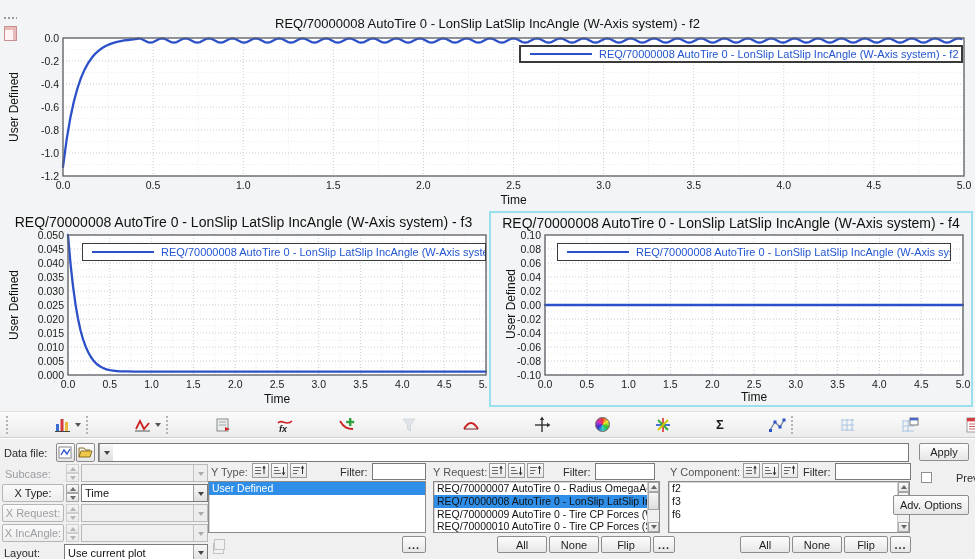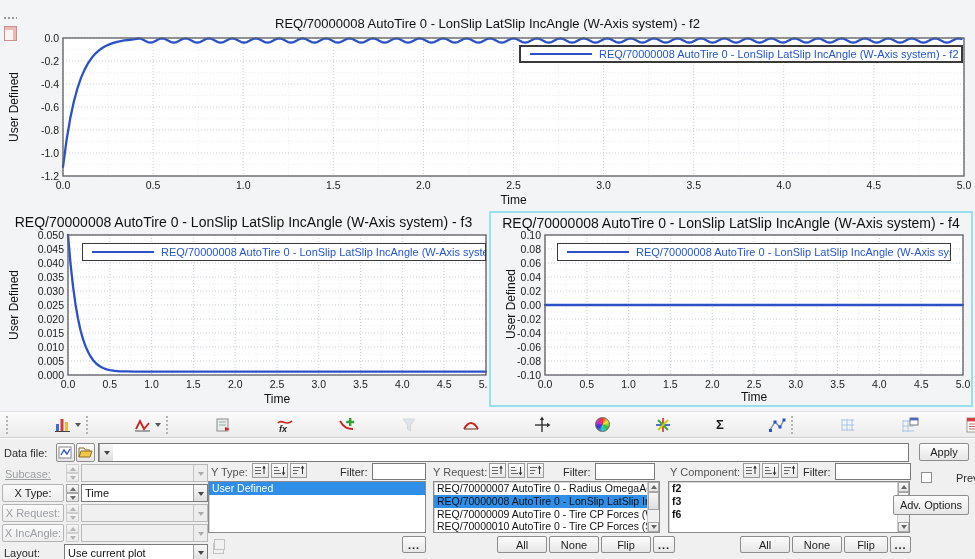--- a/index.html
+++ b/index.html
@@ -544,21 +544,21 @@
       <svg width="15" height="15">
           <polygon points="1,12 3,6 14,6 12,12" fill="#f0c84a" stroke="#8a6d1f"></polygon>
           <path d="M1,12 L1,3 L6,3 L7.5,5 L12,5" fill="none" stroke="#8a6d1f"></path>
         </svg>
     </span>
     <div class="combo" style="left:98px;top:4px;width:811px;height:19px;">
       <span class="arrow"></span>
     </div>
     <span class="btn" style="left:919px;top:4px;width:50px;height:18px;">Apply</span>
 
-    <span class="lbl grey" style="left:5px;top:29px;text-decoration:underline;">Subcase:</span>
+    <span class="lbl grey" style="left:5px;top:29px;">Subcase:</span>
     <span class="spin dis" style="left:66px;top:25px;">
         <span class="up"></span>
         <span class="dn"></span>
       </span>
     <div class="combo off" style="left:81px;top:25px;width:127px;height:18px;">
       <span class="val"></span>
         <span class="arrow"></span>
     </div>
 
     <span class="btn raised-lbl" style="left:2px;top:45px;width:62px;height:18px;">X Type:</span>
@@ -721,21 +721,21 @@
             <line x1="1" y1="2.5" x2="8" y2="2.5"></line>
             <line x1="1" y1="5.5" x2="6.5" y2="5.5"></line>
             <line x1="1" y1="8.5" x2="5" y2="8.5"></line>
           </g>
           <line x1="10.5" y1="1.5" x2="10.5" y2="9" stroke="#333"></line>
           <polygon points="10.5,0.5 8.7,3.5 12.3,3.5" fill="#333"></polygon>
         </svg>
       </span>
     <span class="lbl" style="left:803px;top:27px;">Filter:</span>
     <span class="input" style="left:835px;top:24px;width:76px;"></span>
-    <div class="listbox" style="left:668px;top:42px;width:242px;height:52px;padding-right:12px;font-weight:bold;">
+    <div class="listbox" style="left:668px;top:42px;width:242px;height:52px;padding-right:12px;">
       <div class="scroll">
         <span class="sb t"></span>
         <span class="sb b"></span>
         <span class="thumb" style="top:10px;height:18px;"></span>
       </div>
     <div class="li-item">f2</div>
         <div class="li-item">f3</div>
         <div class="li-item">f6</div>
       </div>
     <span class="btn" style="left:740px;top:97px;width:50px;height:17px;">All</span>

